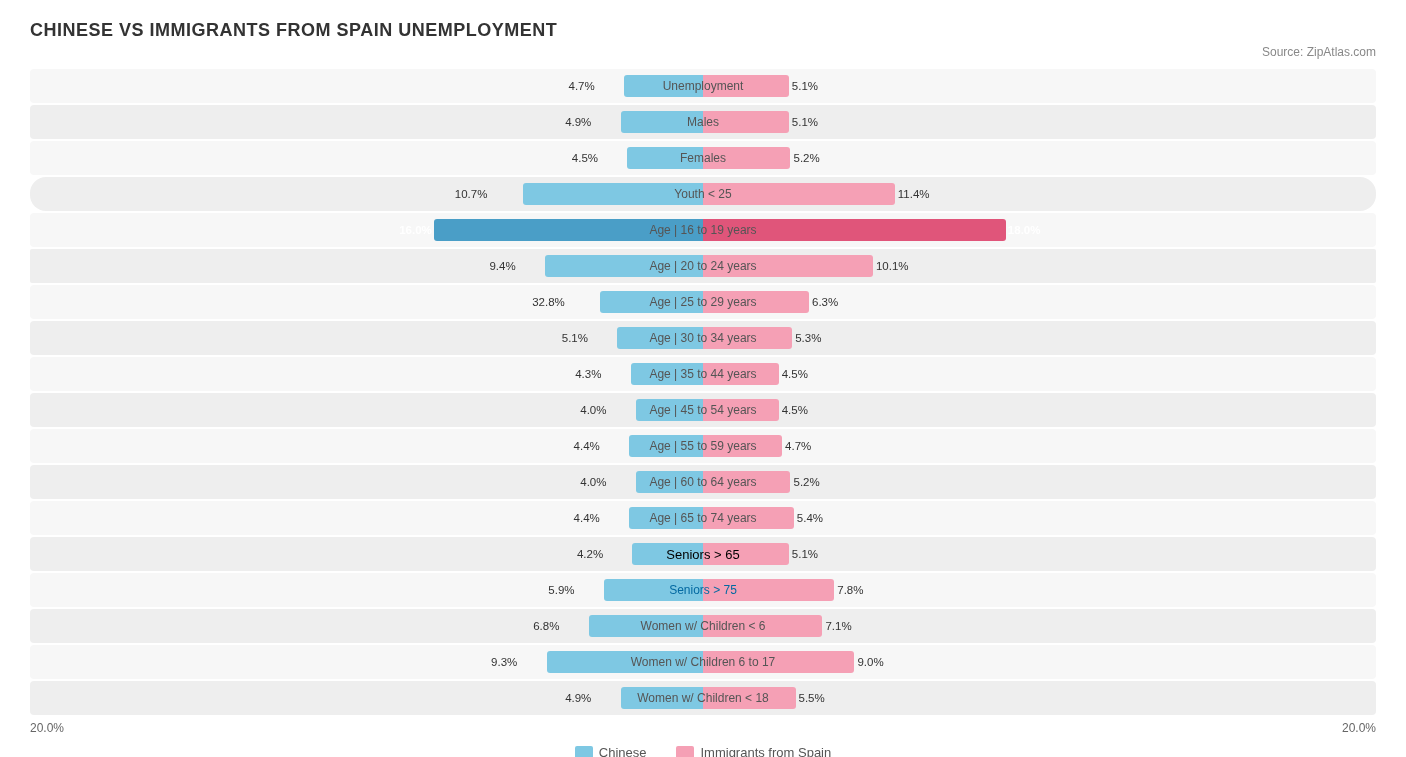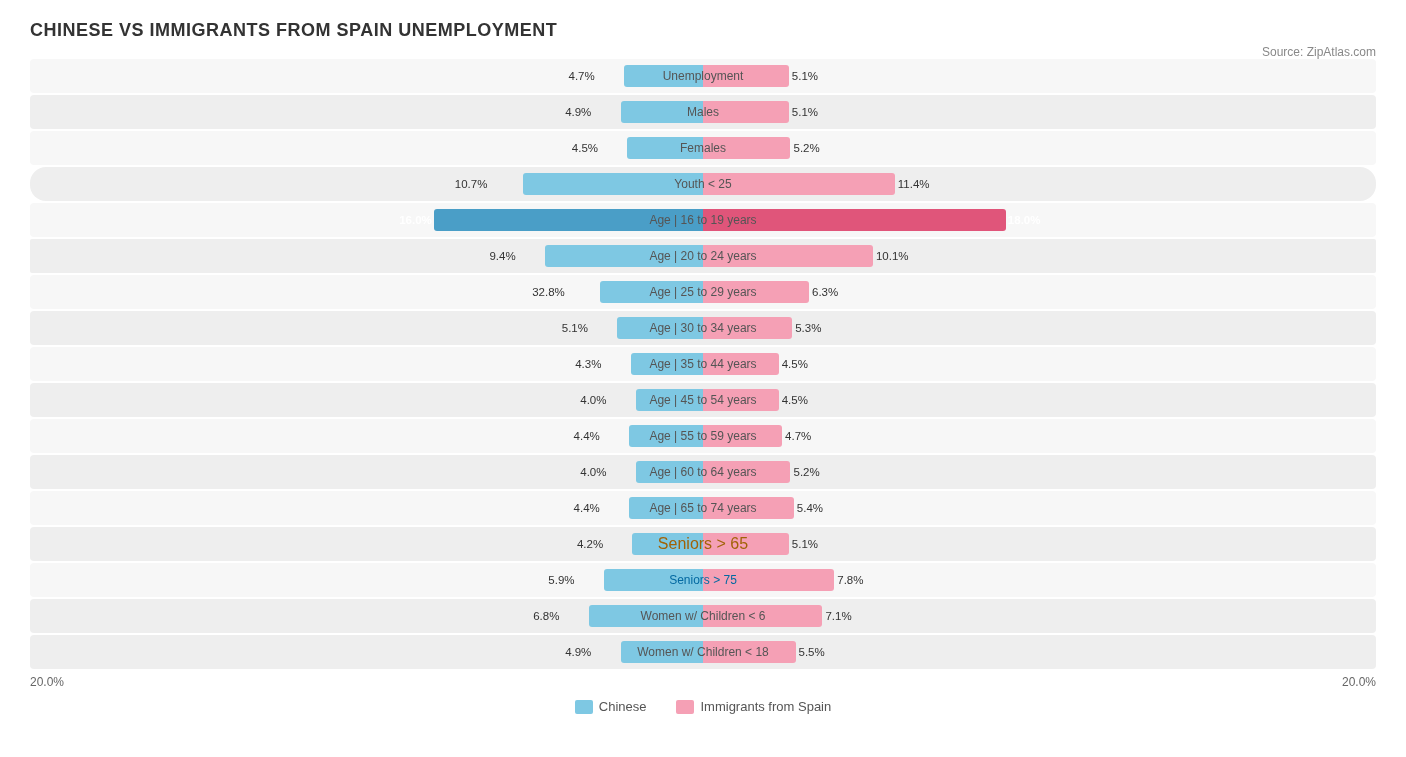--- a/index.html
+++ b/index.html
@@ -19,20 +19,21 @@
       font-weight: bold;
       color: #333;
       margin-bottom: 4px;
       text-transform: uppercase;
       letter-spacing: 0.5px;
     }
     .source {
       text-align: right;
       font-size: 12px;
       color: #888;
+      margin-bottom: 10px;
     }
     .chart-area {
       position: relative;
       width: 100%;
     }
     .axis-labels {
       display: flex;
       justify-content: space-between;
       margin-top: 6px;
       padding: 0;
@@ -590,22 +591,22 @@
         background:#7ec8e3;
         border-radius:3px 0 0 3px;
       "></div>
       <div style="position:absolute;right:10.500000000000002%;transform:translateX(calc(-100% - 3px));font-size:11.5px;color:#333;white-space:nowrap;z-index:20;">4.2%</div>
     </div>
 
     <div style="
       position:absolute;
       left:50%;
       transform:translateX(-50%);
-      font-size:16px;
-      color:#a16207;
+      font-size:13px;
+      color:#000000;
       white-space:nowrap;
       z-index:15;
       text-align:left;
       pointer-events:none;
       background: transparent;
     ">Seniors &gt; 65</div>
 
     <div style="width:50%;height:100%;position:relative;display:flex;align-items:center;justify-content:flex-start;">
       <div style="
         position:absolute;
@@ -687,20 +688,59 @@
     <div style="width:50%;height:100%;position:relative;display:flex;align-items:center;justify-content:flex-start;border-radius:13px;">
       <div style="
         position:absolute;
         left:0;
         height:22px;
         width:17.75%;
         background:#f5a0b5;
         border-radius:0 3px 3px 0;
       "></div>
       <div style="position:absolute;left:17.75%;transform:translateX(3px);font-size:11.5px;color:#333;white-space:nowrap;z-index:20;">7.1%</div>
+    </div>
+  </div>
+        <div style="display: flex; align-items: center; width: 100%; height: 34px; position: relative; background: rgb(247, 247, 247); border-radius: 4px; margin-bottom: 2px;">
+
+    <div style="width:50%;height:100%;position:relative;display:flex;align-items:center;justify-content:flex-end;">
+      <div style="
+        position:absolute;
+        right:0;
+        height:22px;
+        width:23.25%;
+        background:#7ec8e3;
+        border-radius:3px 0 0 3px;
+      "></div>
+      <div style="position:absolute;right:23.25%;transform:translateX(calc(-100% - 3px));font-size:11.5px;color:#333;white-space:nowrap;z-index:20;">9.3%</div>
+    </div>
+
+    <div style="
+      position:absolute;
+      left:50%;
+      transform:translateX(-50%);
+      font-size:12px;
+      color:#555;
+      white-space:nowrap;
+      z-index:15;
+      text-align:center;
+      pointer-events:none;
+      background: transparent;
+    ">Women w/ Children 6 to 17</div>
+
+    <div style="width:50%;height:100%;position:relative;display:flex;align-items:center;justify-content:flex-start;">
+      <div style="
+        position:absolute;
+        left:0;
+        height:22px;
+        width:22.5%;
+        background:#f5a0b5;
+        border-radius:0 3px 3px 0;
+      "></div>
+      <div style="position:absolute;left:22.5%;transform:translateX(3px);font-size:11.5px;color:#333;white-space:nowrap;z-index:20;">9.0%</div>
     </div>
   </div>
         <div style="display: flex; align-items: center; width: 100%; height: 34px; position: relative; background: rgb(238, 238, 238); border-radius: 4px; margin-bottom: 2px;">
 
     <div style="width:50%;height:100%;position:relative;display:flex;align-items:center;justify-content:flex-end;">
       <div style="
         position:absolute;
         right:0;
         height:22px;
         width:12.250000000000002%;

